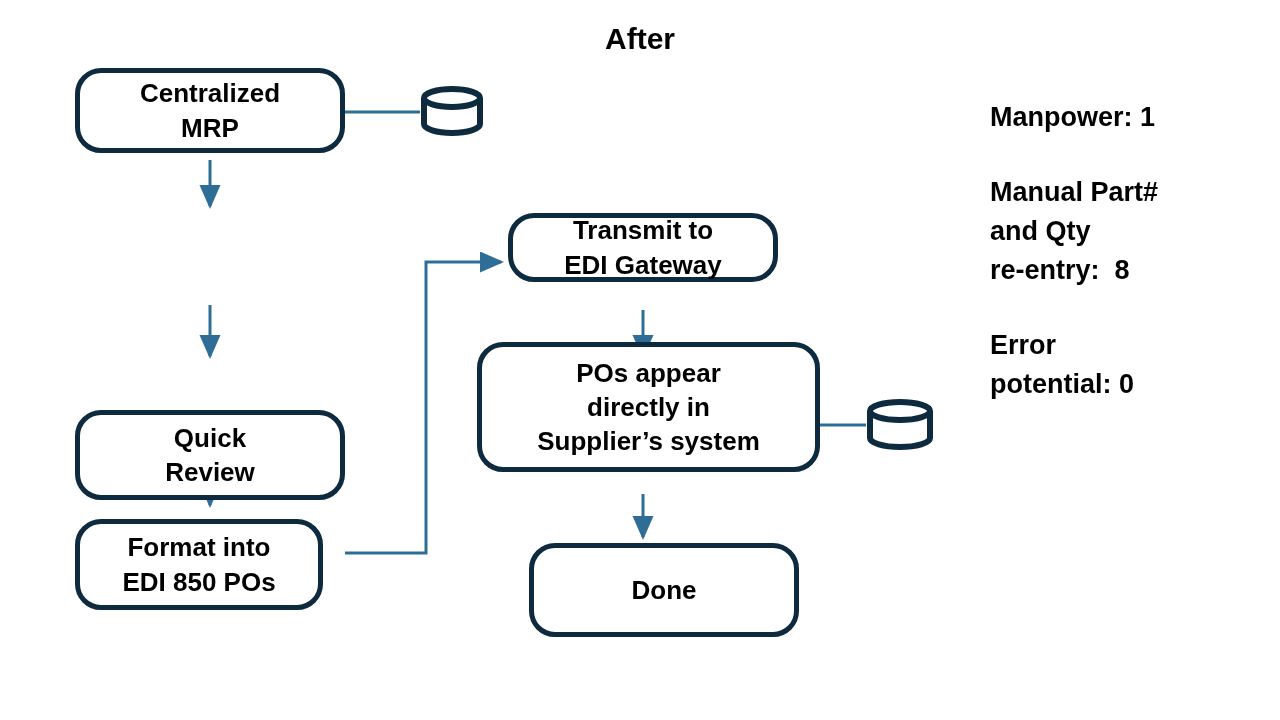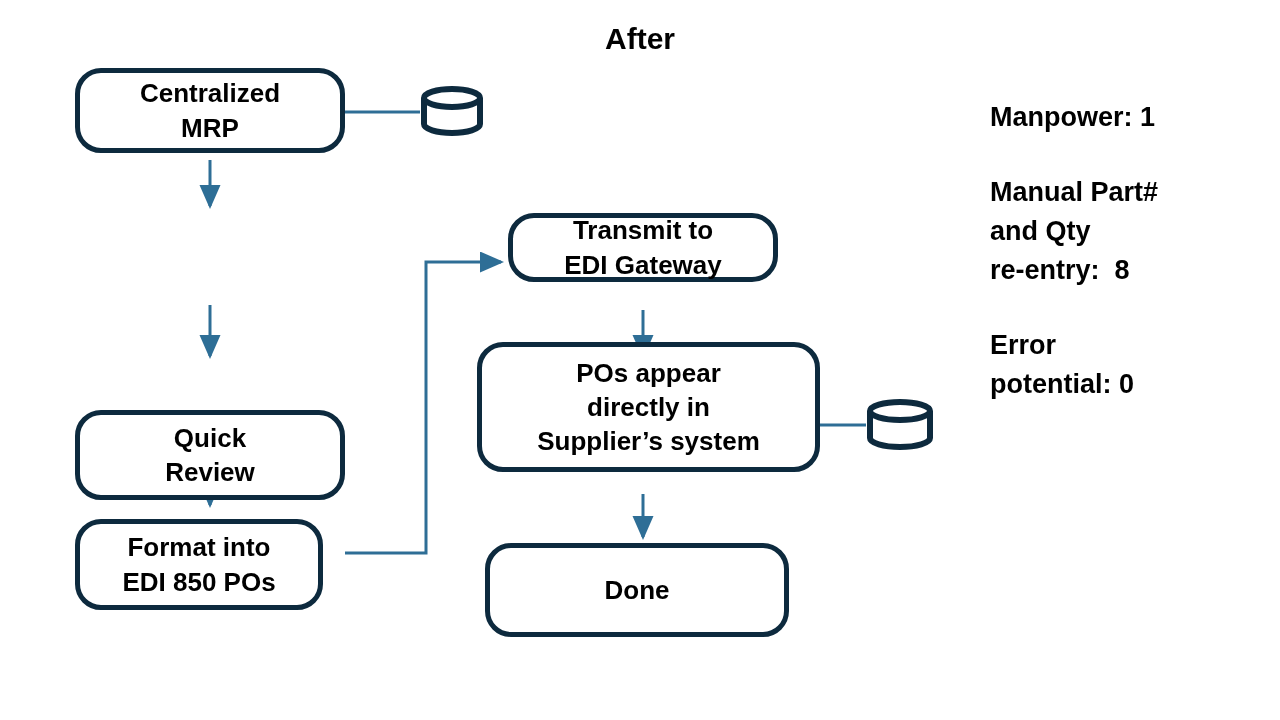--- a/index.html
+++ b/index.html
@@ -28,21 +28,21 @@
     display:flex;align-items:center;justify-content:center;
     text-align:center;font-weight:bold;font-size:26px;line-height:1.32;
     white-space:pre-line;
   }
   .node-1{left:75px;top:68px;width:270px;height:85px;}
   .node-2{left:75px;top:213px;width:270px;height:90px;}
   .node-3{left:75px;top:362px;width:270px;height:90px;margin-top:48px;}
   .node-4{left:75px;top:511px;width:248px;height:91px;margin-top:8px;}
   .node-5{left:508px;top:213px;width:270px;height:69px;}
   .node-6{left:477px;top:342px;width:343px;height:130px;}
-  .node-7{left:485px;top:543px;width:304px;height:94px;}
+  .node-7{left:529px;top:543px;width:270px;height:94px;}
   .stats{
     position:absolute;left:990px;top:80px;width:280px;
     font-weight:bold;font-size:27px;line-height:39px;margin-top:18px;
   }
   .stat{margin:0 0 36px 0;white-space:pre-wrap;}
 </style>
 </head>
 <body>
 
 <div class="canvas">

